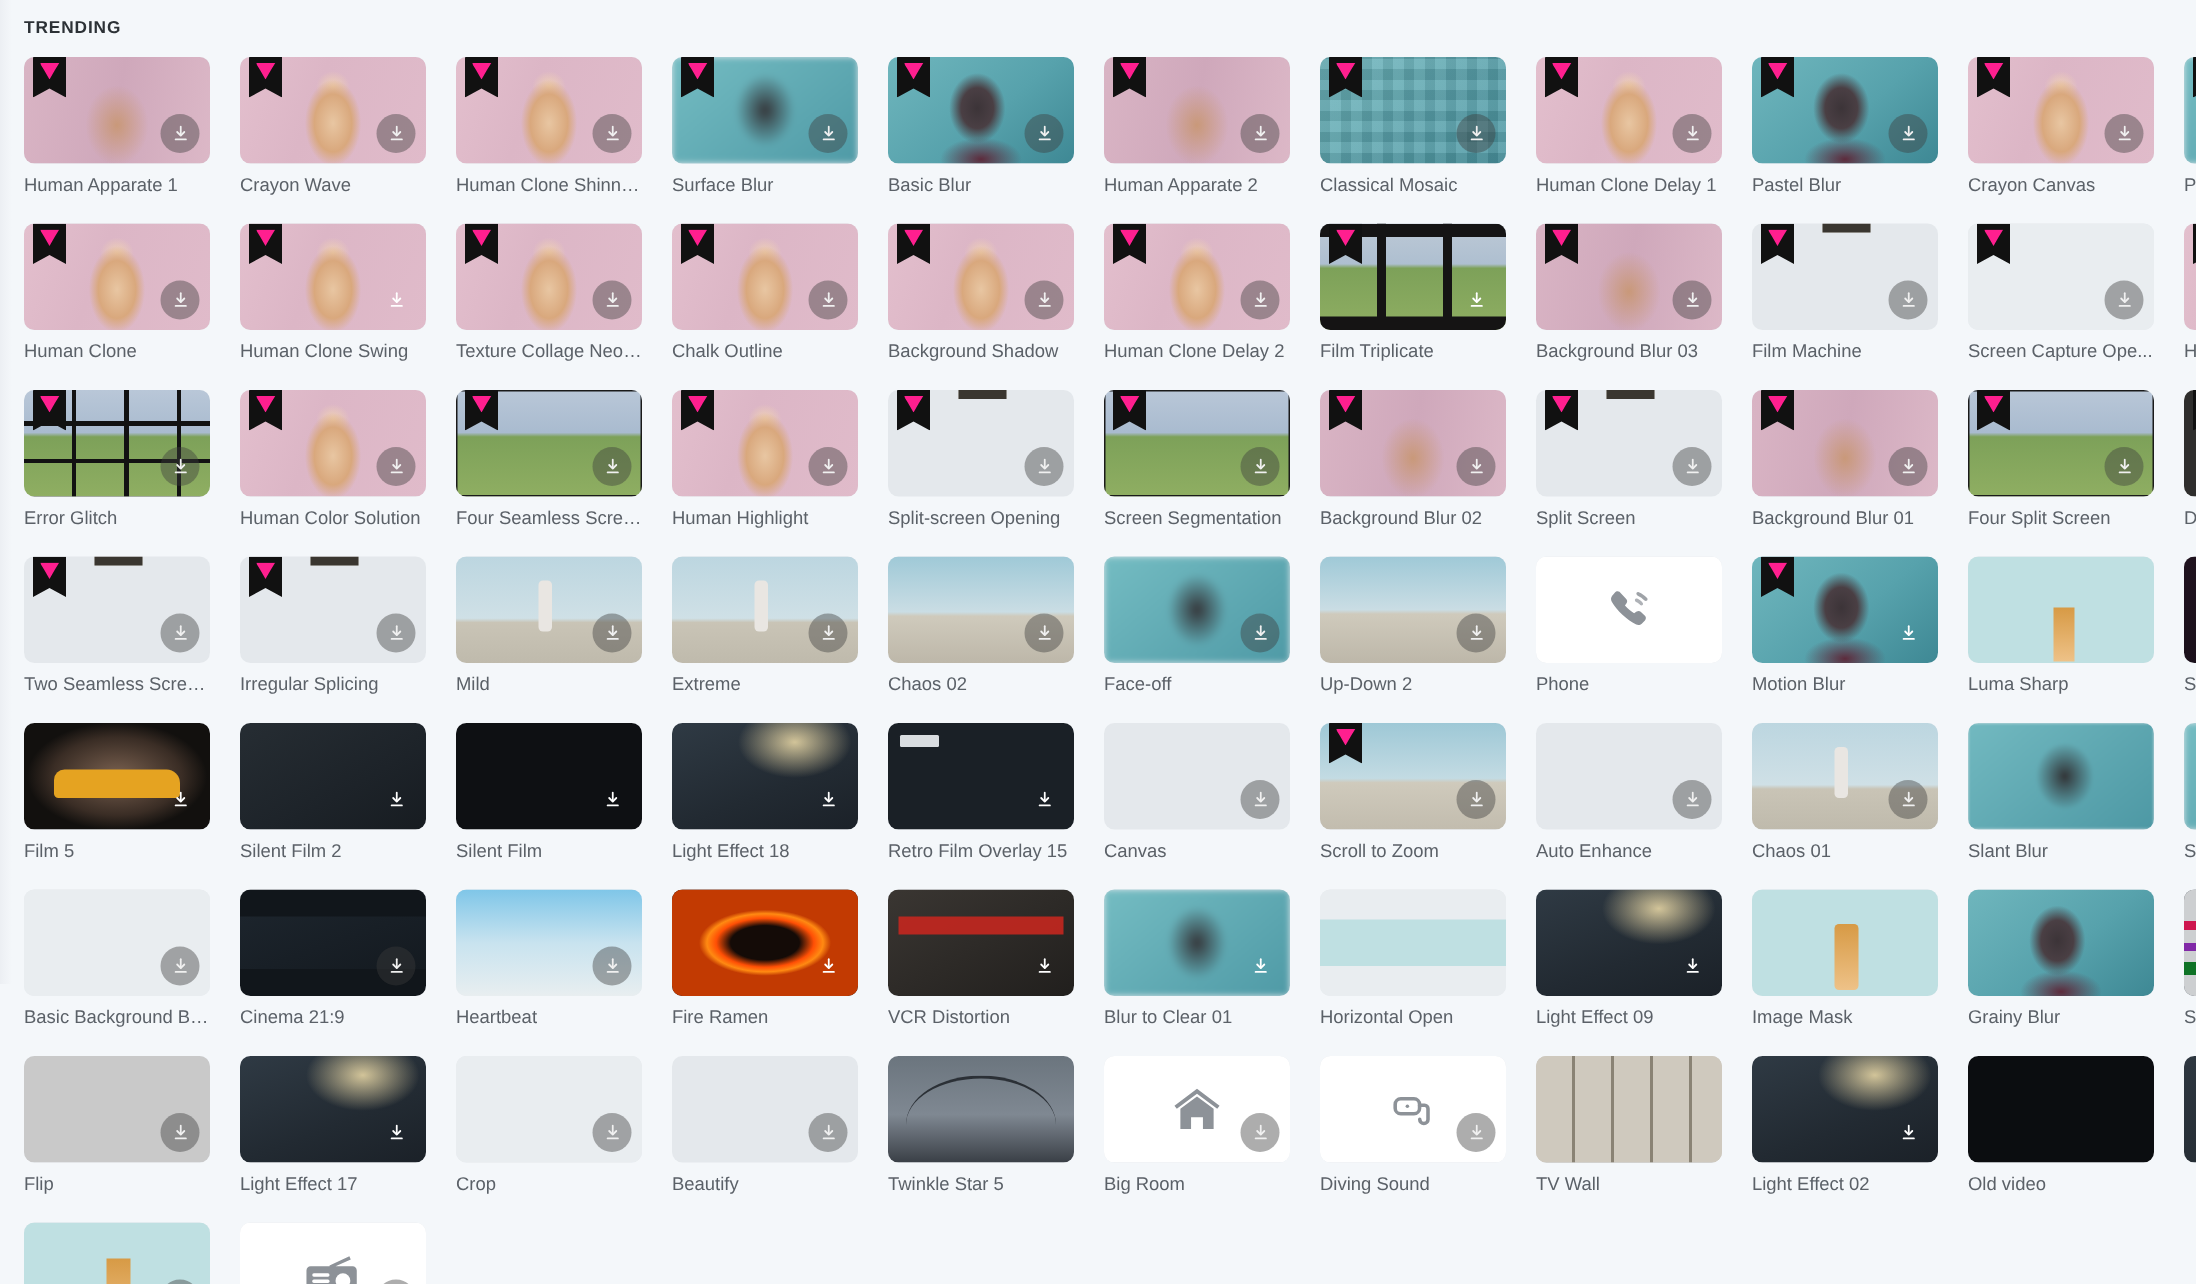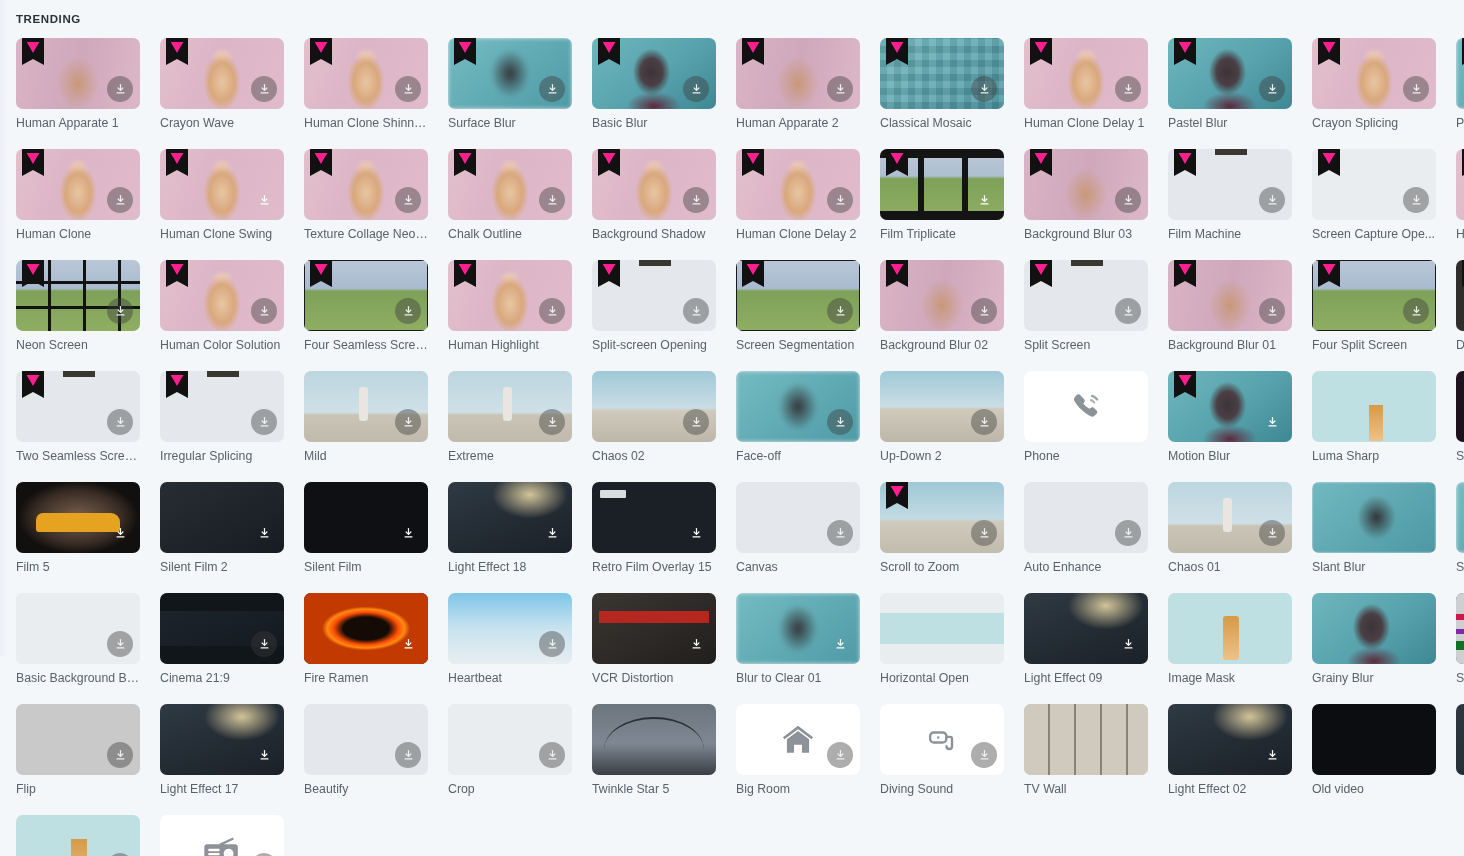--- a/index.html
+++ b/index.html
@@ -409,21 +409,21 @@
             <span class="gem"></span>
           </div>
           <div class="dl-btn dim">
             <svg viewBox="0 0 24 24" fill="none" stroke="#f0f0f0" stroke-width="1.9" stroke-linecap="round" stroke-linejoin="round">
               <path d="M12 4v9"></path>
               <path d="M8.2 9.6L12 13.4l3.8-3.8"></path>
               <path d="M6.5 17.5h11"></path>
             </svg>
           </div>
         </div>
-        <div class="label">Crayon Splicing</div>
+        <div class="label">Crayon Canvas</div>
       </div>
       <div class="card">
         <div class="thumb">
           <div class="art a-tealblur"></div>
           <div class="pro-badge"></div>
         </div>
         <div class="label">Particle Blur 02</div>
       </div>
       <div class="card">
         <div class="thumb">
@@ -599,21 +599,21 @@
             <span class="gem"></span>
           </div>
           <div class="dl-btn dim">
             <svg viewBox="0 0 24 24" fill="none" stroke="#f0f0f0" stroke-width="1.9" stroke-linecap="round" stroke-linejoin="round">
               <path d="M12 4v9"></path>
               <path d="M8.2 9.6L12 13.4l3.8-3.8"></path>
               <path d="M6.5 17.5h11"></path>
             </svg>
           </div>
         </div>
-        <div class="label">Neon Screen</div>
+        <div class="label">Error Glitch</div>
       </div>
       <div class="card">
         <div class="thumb">
           <div class="art a-pinkgirl"></div>
           <div class="pro-badge">
             <span class="gem"></span>
           </div>
           <div class="dl-btn dim">
             <svg viewBox="0 0 24 24" fill="none" stroke="#f0f0f0" stroke-width="1.9" stroke-linecap="round" stroke-linejoin="round">
               <path d="M12 4v9"></path>
@@ -1057,46 +1057,46 @@
               <path d="M12 4v9"></path>
               <path d="M8.2 9.6L12 13.4l3.8-3.8"></path>
               <path d="M6.5 17.5h11"></path>
             </svg>
           </div>
         </div>
         <div class="label">Cinema 21:9</div>
       </div>
       <div class="card">
         <div class="thumb">
+          <div class="art a-heartbeat"></div>
+          <div class="dl-btn dim">
+            <svg viewBox="0 0 24 24" fill="none" stroke="#f0f0f0" stroke-width="1.9" stroke-linecap="round" stroke-linejoin="round">
+              <path d="M12 4v9"></path>
+              <path d="M8.2 9.6L12 13.4l3.8-3.8"></path>
+              <path d="M6.5 17.5h11"></path>
+            </svg>
+          </div>
+        </div>
+        <div class="label">Heartbeat</div>
+      </div>
+      <div class="card">
+        <div class="thumb">
           <div class="art a-fire"></div>
           <div class="dl-btn plain">
             <svg viewBox="0 0 24 24" fill="none" stroke="#ffffff" stroke-width="1.9" stroke-linecap="round" stroke-linejoin="round">
               <path d="M12 4v9"></path>
               <path d="M8.2 9.6L12 13.4l3.8-3.8"></path>
               <path d="M6.5 17.5h11"></path>
             </svg>
           </div>
         </div>
         <div class="label">Fire Ramen</div>
       </div>
       <div class="card">
         <div class="thumb">
-          <div class="art a-heartbeat"></div>
-          <div class="dl-btn dim">
-            <svg viewBox="0 0 24 24" fill="none" stroke="#f0f0f0" stroke-width="1.9" stroke-linecap="round" stroke-linejoin="round">
-              <path d="M12 4v9"></path>
-              <path d="M8.2 9.6L12 13.4l3.8-3.8"></path>
-              <path d="M6.5 17.5h11"></path>
-            </svg>
-          </div>
-        </div>
-        <div class="label">Heartbeat</div>
-      </div>
-      <div class="card">
-        <div class="thumb">
           <div class="art a-vcr"></div>
           <div class="dl-btn plain">
             <svg viewBox="0 0 24 24" fill="none" stroke="#ffffff" stroke-width="1.9" stroke-linecap="round" stroke-linejoin="round">
               <path d="M12 4v9"></path>
               <path d="M8.2 9.6L12 13.4l3.8-3.8"></path>
               <path d="M6.5 17.5h11"></path>
             </svg>
           </div>
         </div>
         <div class="label">VCR Distortion</div>
@@ -1172,43 +1172,43 @@
               <path d="M12 4v9"></path>
               <path d="M8.2 9.6L12 13.4l3.8-3.8"></path>
               <path d="M6.5 17.5h11"></path>
             </svg>
           </div>
         </div>
         <div class="label">Light Effect 17</div>
       </div>
       <div class="card">
         <div class="thumb">
+          <div class="art a-graypanel"></div>
+          <div class="dl-btn dim">
+            <svg viewBox="0 0 24 24" fill="none" stroke="#f0f0f0" stroke-width="1.9" stroke-linecap="round" stroke-linejoin="round">
+              <path d="M12 4v9"></path>
+              <path d="M8.2 9.6L12 13.4l3.8-3.8"></path>
+              <path d="M6.5 17.5h11"></path>
+            </svg>
+          </div>
+        </div>
+        <div class="label">Crop</div>
+      </div>
+      <div class="card">
+        <div class="thumb">
           <div class="art a-beautify"></div>
           <div class="dl-btn dim">
             <svg viewBox="0 0 24 24" fill="none" stroke="#f0f0f0" stroke-width="1.9" stroke-linecap="round" stroke-linejoin="round">
               <path d="M12 4v9"></path>
               <path d="M8.2 9.6L12 13.4l3.8-3.8"></path>
               <path d="M6.5 17.5h11"></path>
             </svg>
           </div>
         </div>
         <div class="label">Beautify</div>
-      </div>
-      <div class="card">
-        <div class="thumb">
-          <div class="art a-graypanel"></div>
-          <div class="dl-btn dim">
-            <svg viewBox="0 0 24 24" fill="none" stroke="#f0f0f0" stroke-width="1.9" stroke-linecap="round" stroke-linejoin="round">
-              <path d="M12 4v9"></path>
-              <path d="M8.2 9.6L12 13.4l3.8-3.8"></path>
-              <path d="M6.5 17.5h11"></path>
-            </svg>
-          </div>
-        </div>
-        <div class="label">Crop</div>
       </div>
       <div class="card">
         <div class="thumb">
           <div class="art a-bridge"></div>
         </div>
         <div class="label">Twinkle Star 5</div>
       </div>
       <div class="card">
         <div class="thumb">
           <div class="art a-white"></div>

